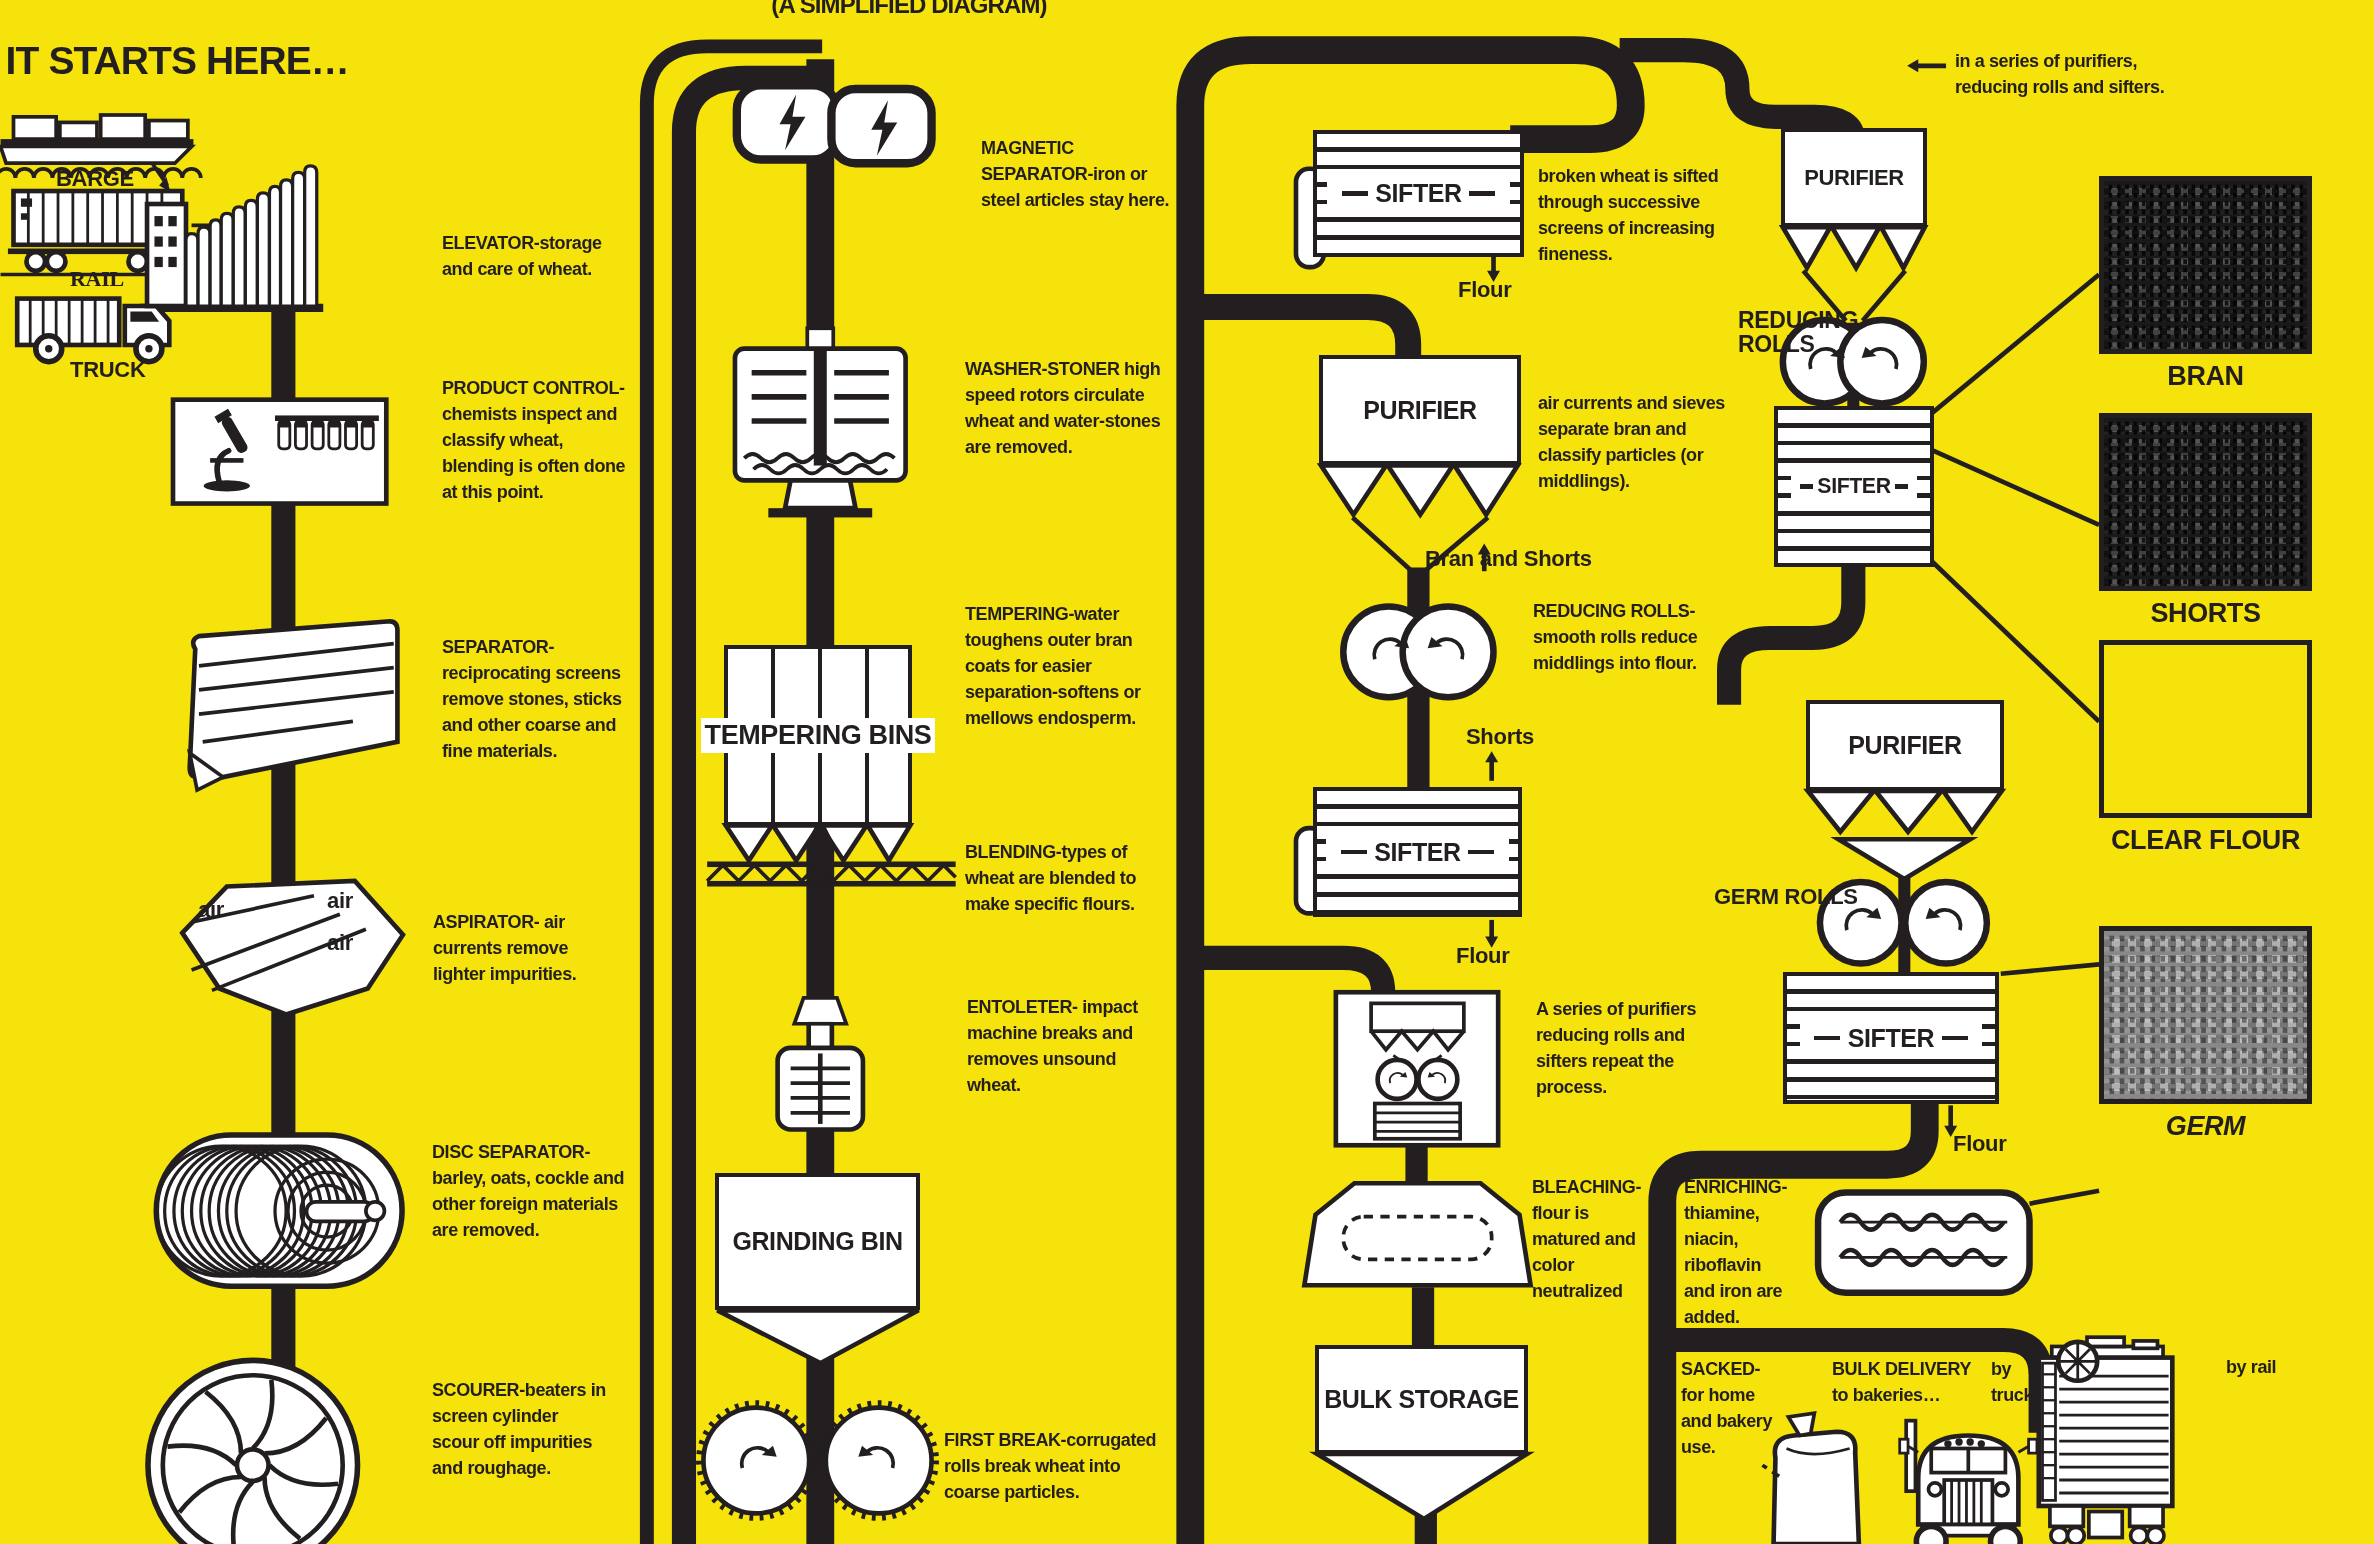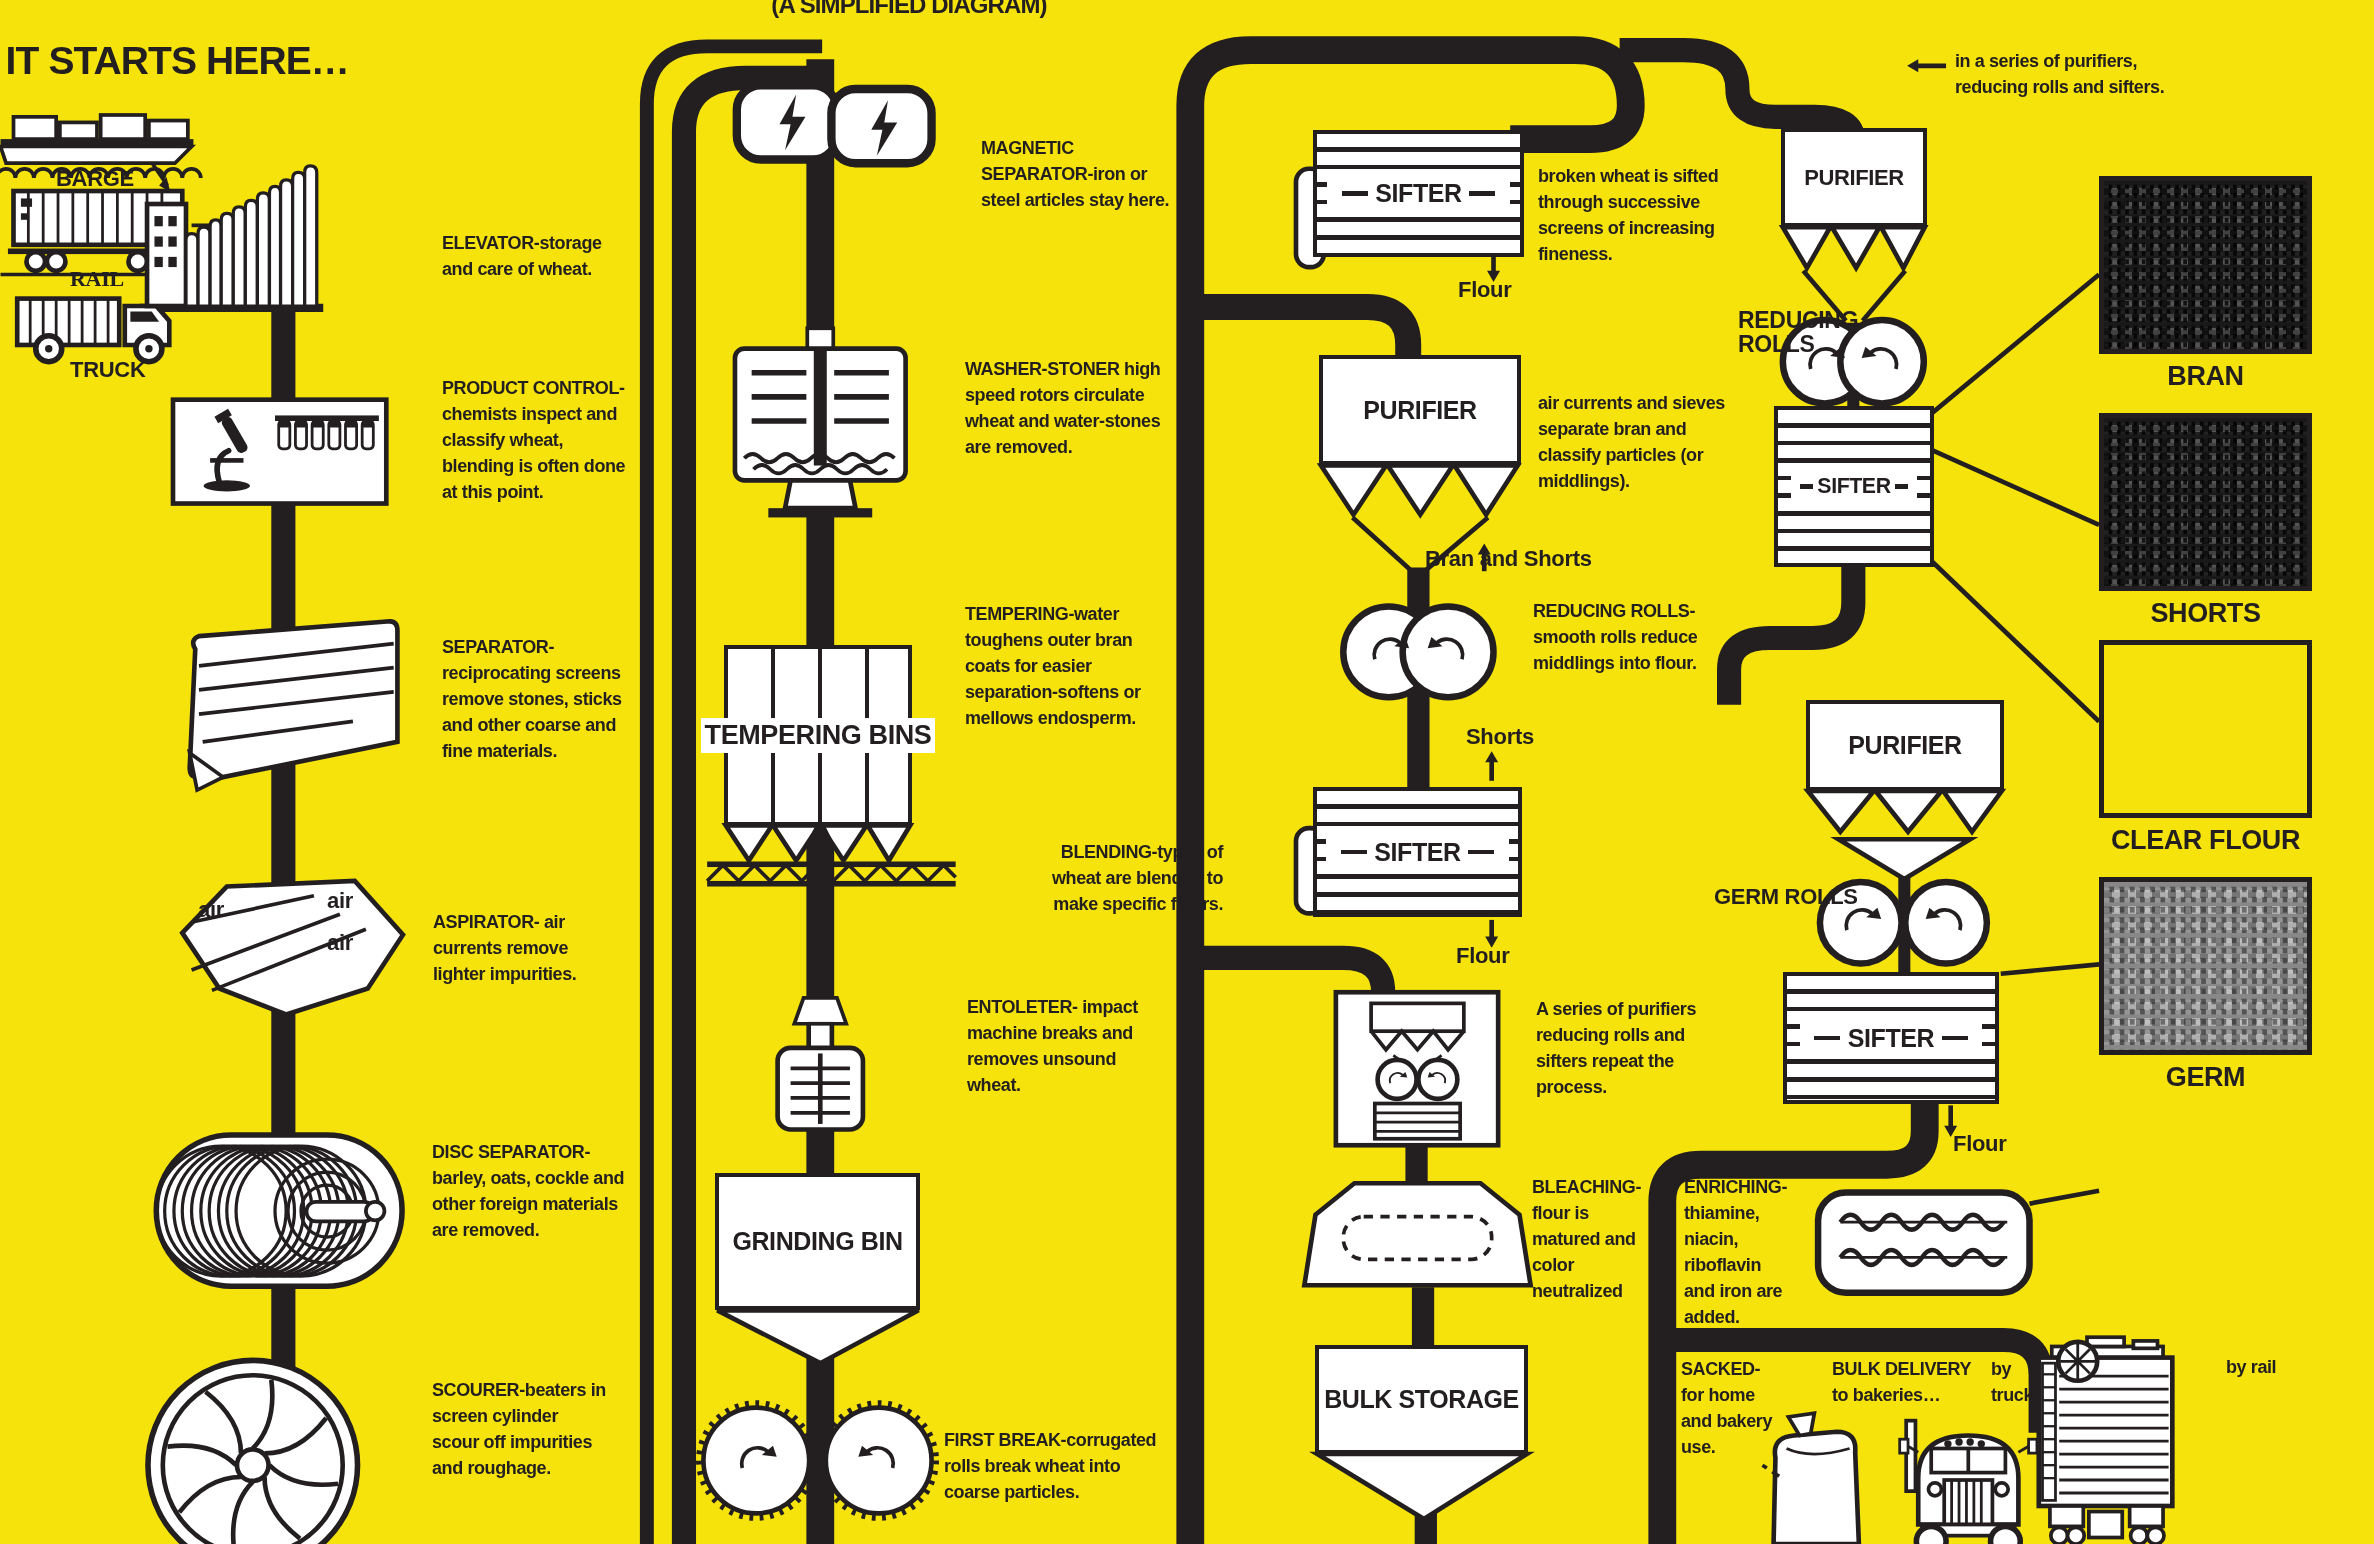--- a/index.html
+++ b/index.html
@@ -52,21 +52,21 @@
   
   #cap-elevator{left:442px;top:230px;width:186px;}
   #cap-product{left:442px;top:375px;width:190px;}
   #cap-separator{left:442px;top:634px;width:181px;}
   #cap-aspirator{left:433px;top:909px;width:190px;}
   #cap-disc{left:432px;top:1139px;width:197px;}
   #cap-scourer{left:432px;top:1377px;width:176px;}
   #cap-magnetic{left:981px;top:135px;width:202px;}
   #cap-washer{left:965px;top:356px;width:202px;}
   #cap-tempering{left:965px;top:601px;width:202px;}
-  #cap-blending{left:1010px;top:839px;width:213px;text-align:right;}
+  #cap-blending{left:965px;top:839px;width:213px;}
   #cap-entoleter{left:967px;top:994px;width:202px;}
   #cap-firstbreak{left:944px;top:1427px;width:230px;}
   #cap-sifter1{left:1538px;top:163px;width:206px;}
   #cap-purifier1{left:1538px;top:390px;width:198px;}
   #cap-redrolls3{left:1533px;top:598px;width:176px;}
   #cap-repeat{left:1536px;top:996px;width:184px;}
   #cap-bleaching{left:1532px;top:1174px;width:109px;}
   #cap-enriching{left:1684px;top:1174px;width:106px;}
   #cap-sacked{left:1681px;top:1356px;width:95px;}
   #cap-bulkdelivery{left:1832px;top:1356px;width:150px;}
@@ -84,21 +84,21 @@
   #lbl-branshorts{left:1425px;top:547px;}
   #lbl-redrolls4{left:1738px;top:308px;width:100px;font-size:23px;}
   #lbl-shorts{left:1466px;top:725px;}
   #lbl-flour2{left:1456px;top:944px;}
   #lbl-germrolls{left:1714px;top:885px;}
   #lbl-flour3{left:1953px;top:1132px;}
   
   #prod0{left:2099px;top:176px;}
   #prod1{left:2099px;top:413px;}
   #prod2{left:2099px;top:640px;}
-  #prod3{left:2099px;top:877px;}
+  #prod3{left:2099px;top:926px;font-style:italic;}
   #prod4{left:2099px;top:1110px;}
 </style>
 </head>
 <body>
 
 <div id="stage">
 
 <svg id="art" width="2375" height="1544" viewBox="0 0 2560 1665">
   <defs>
     <clipPath id="capclip">

